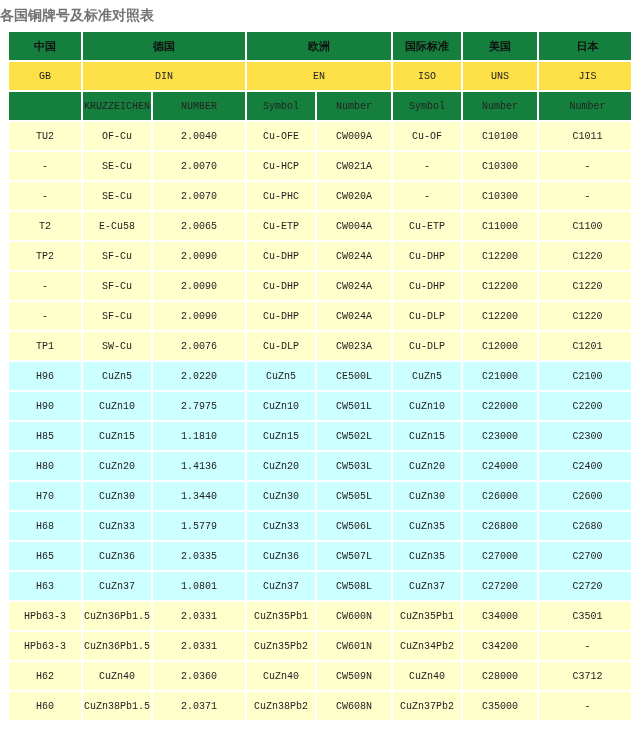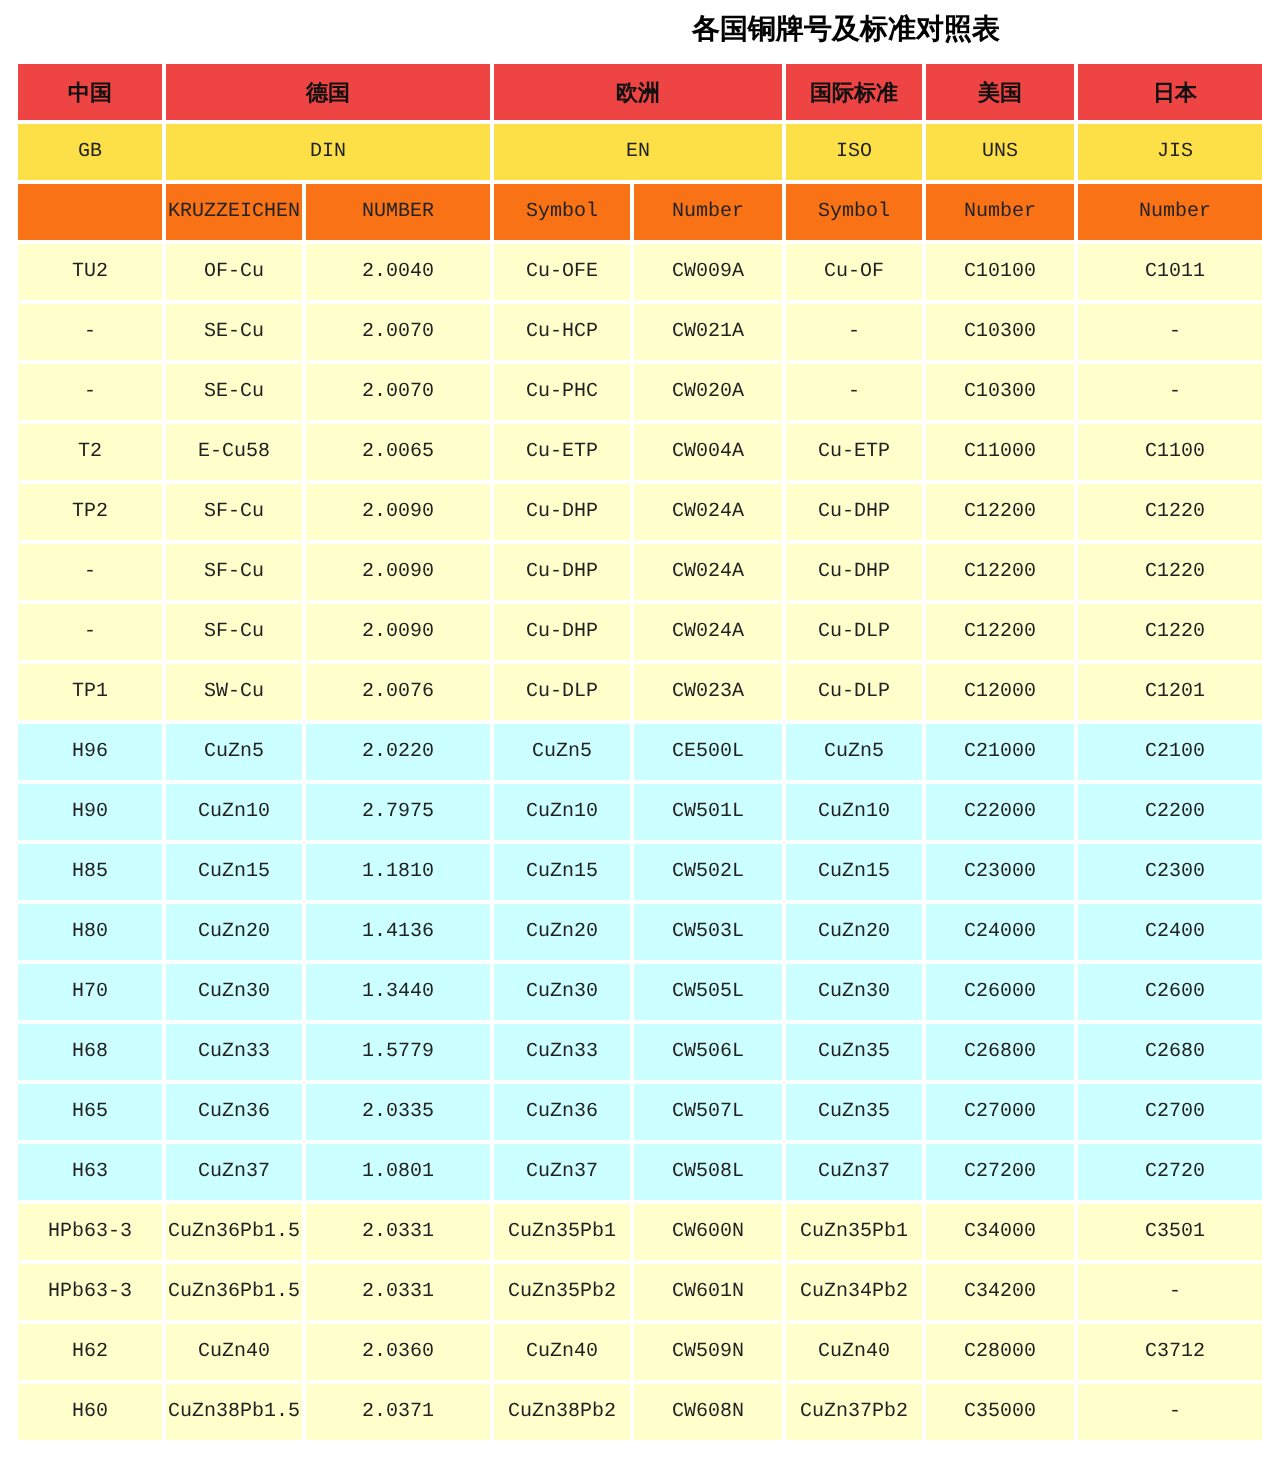--- a/index.html
+++ b/index.html
@@ -1,34 +1,34 @@
 <!DOCTYPE html>
 <html><head>
   <meta charset="utf-8">
   <style>
     html, body { margin: 0; padding: 0; background: #ffffff; }
     body { width: 631px; height: 736px; position: relative; overflow: hidden; }
     .title {
-      position: absolute; left: 0; top: 6px; width: 500px; text-align: right;
+      position: absolute; left: 0; top: 6px; width: 500px; text-align: left;
       font-family: "DejaVu Sans", sans-serif; font-weight: bold; font-size: 14px;
-      color: #000000; line-height: 18px;
+      color: #737373; line-height: 18px;
     }
     table.cmp {
       position: absolute; left: 7px; top: 30px;
       border-collapse: separate; border-spacing: 2px;
       width: 616px; table-layout: fixed;
     }
     table.cmp td {
       text-align: center; vertical-align: middle; padding: 0;
       font-family: "Liberation Mono", "DejaVu Sans Mono", monospace;
       font-size: 10px; color: #222222; height: 28px; white-space: nowrap; overflow: hidden;
     }
-    tr.h1 td { background: #ef4444; font-family: "DejaVu Sans", sans-serif; font-weight: bold; font-size: 11px; color: #111; }
+    tr.h1 td { background: #15803d; font-family: "DejaVu Sans", sans-serif; font-weight: bold; font-size: 11px; color: #111; }
     tr.h2 td { background: #fde047; }
-    tr.h3 td { background: #f97316; margin-left: 20px; }
+    tr.h3 td { background: #15803d; margin-left: 20px; }
     tr.yellow td { background: #ffffcc; }
     tr.cyan td { background: #ccffff; }
   </style>
 </head>
 <body>
 
 <div class="title">各国铜牌号及标准对照表</div>
 
 <table class="cmp">
   <colgroup>

